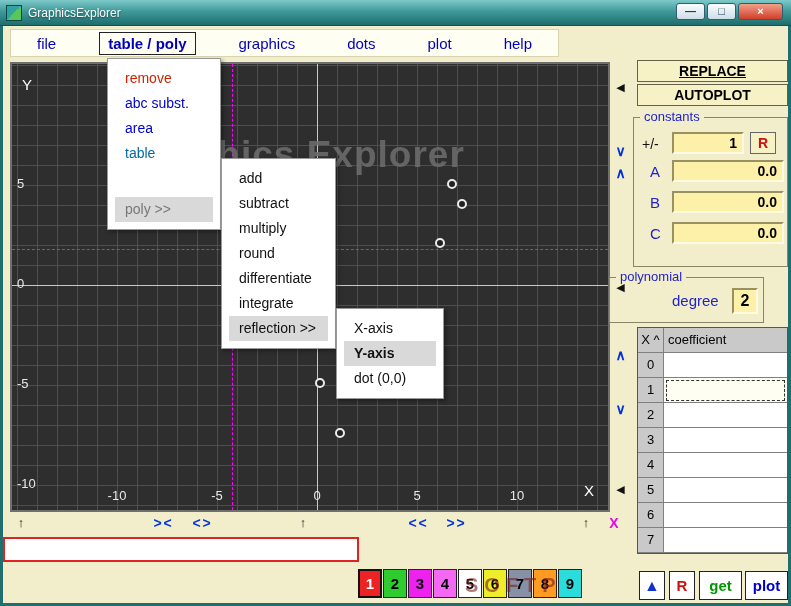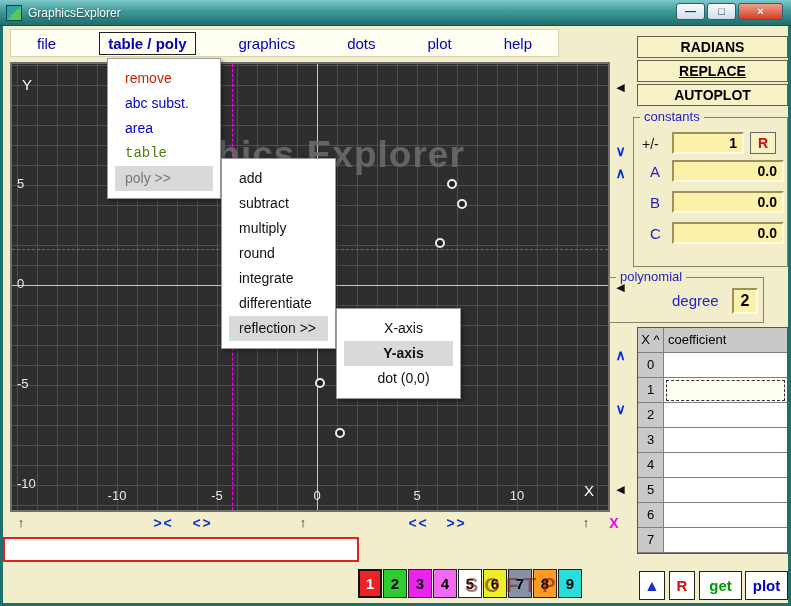--- a/index.html
+++ b/index.html
@@ -123,21 +123,21 @@
   .tc2 { flex:1; padding-left:4px; border-right:none; }
   .th { background:#c9c9c9; }
   .val { background:#fff; }
   .val.focus { outline:1px dashed #333; outline-offset:-3px; background:#fffef2; }
 
   
   .menu { position:absolute; background:#fff; border:1px solid #999;
     box-shadow:2px 2px 4px rgba(0,0,0,.35); z-index:20; padding:7px; }
   #menu-form-poly { left:107px; top:58px; width:114px; }
   #menu-poly { left:221px; top:158px; width:115px; }
-  #menu-reflection { left:336px; top:308px; width:125px;text-align:center; }
+  #menu-reflection { left:336px; top:308px; width:108px; }
   .mi { height:25px; line-height:25px; padding-left:10px; font-size:14px; color:#111;
     cursor:pointer; white-space:nowrap; }
   .mi.hl { background:#d9d9d9; }
   .mi.bold { font-weight:bold; }
 </style>
 </head>
 <body>
 
 <div class="window">
 
@@ -222,21 +222,20 @@
       <button class="digit" style="background: rgb(255, 154, 34); color: rgb(0, 0, 0);">8</button>
       <button class="digit" style="background: rgb(42, 220, 220); color: rgb(0, 0, 0);">9</button>
     </div>
   <div class="softp">SOFTP</div>
 
   <button class="act-btn" id="btn-up">▲</button>
   <button class="act-btn" id="btn-r">R</button>
   <button class="act-btn" id="btn-get">get</button>
   <button class="act-btn" id="btn-plot">plot</button>
 
-  <button class="mode-btn" id="mode-0">RADIANS</button>
   <button class="mode-btn" id="mode-1">REPLACE</button>
   <button class="mode-btn" id="mode-2">AUTOPLOT</button>
 
   <div class="groupbox" id="const-rows">
     <span class="group-label">constants</span>
     <span class="sign-label">+/-</span>
     <div class="field" id="sign-field">1</div>
     <button id="r-small">R</button>
   <span class="const-label" style="top: 45px;">A</span>
       <div class="field const-field" style="top: 42px;">0.0</div>
@@ -288,30 +287,30 @@
       <div class="trow">
         <div class="cell tc1">7</div>
         <div class="cell tc2 val"></div>
       </div>
     </div>
 
   <div class="menu" id="menu-form-poly">
       <div class="mi" style="color: rgb(204, 34, 0);">remove</div>
       <div class="mi" style="color: rgb(0, 0, 204);">abc subst.</div>
       <div class="mi" style="color: rgb(0, 0, 204);">area</div>
-      <div class="mi" style="color: #4d7c0f; font-family: Liberation Mono, monospace;">table</div>
-      <div class="mi hl" style="color: rgb(119, 119, 119);">poly &gt;&gt;</div>
+      <div class="mi" style="color: #0369a1;">table</div>
+      <div class="mi hl" style="color: rgb(119, 119, 119); margin-top: 31px;">poly &gt;&gt;</div>
     </div>
   <div class="menu" id="menu-poly">
       <div class="mi">add</div>
       <div class="mi">subtract</div>
       <div class="mi">multiply</div>
       <div class="mi">round</div>
+      <div class="mi">differentiate</div>
       <div class="mi">integrate</div>
-      <div class="mi">differentiate</div>
       <div class="mi hl">reflection &gt;&gt;</div>
     </div>
   <div class="menu" id="menu-reflection">
       <div class="mi">X-axis</div>
       <div class="mi hl bold">Y-axis</div>
       <div class="mi">dot (0,0)</div>
     </div>
 
 </div>
 

